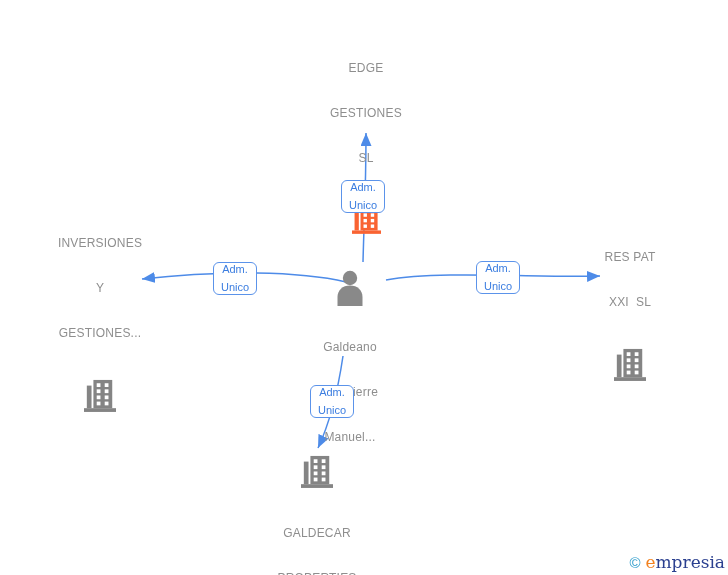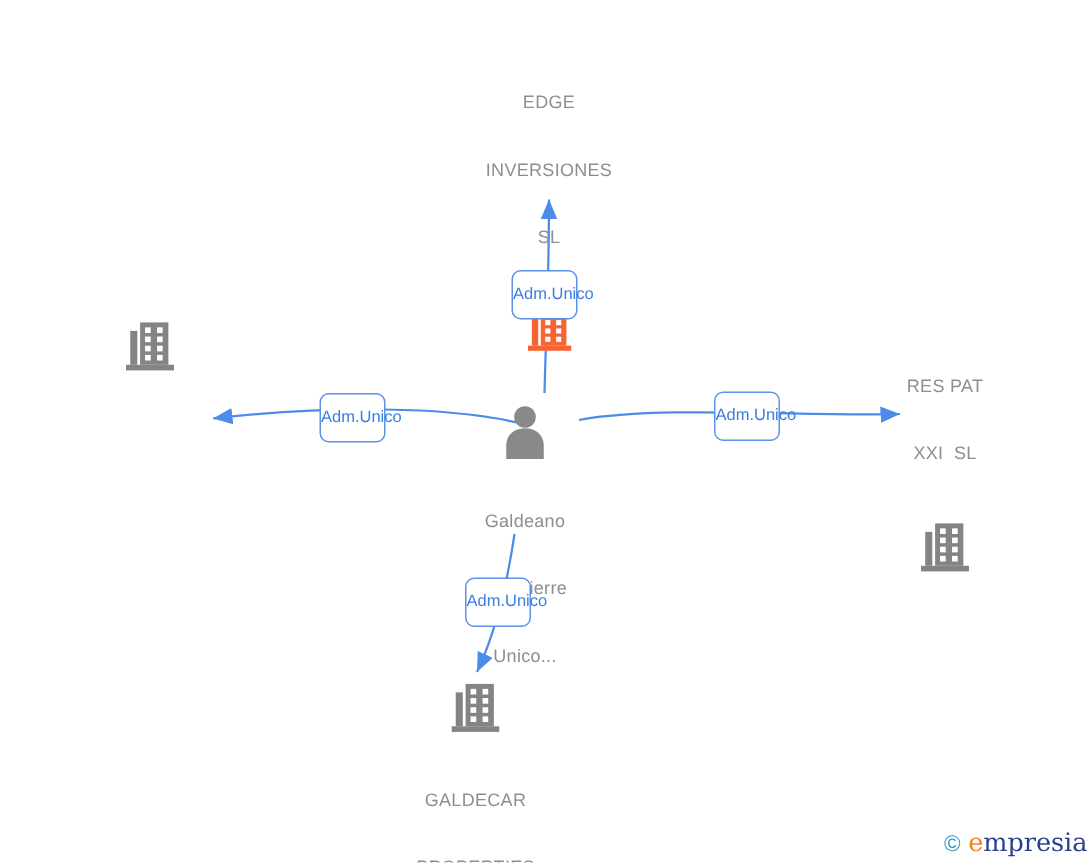--- a/index.html
+++ b/index.html
@@ -46,23 +46,23 @@
   .person-icon { fill: #898989; margin-bottom: 4px; }
   .rel-box {
     position: absolute;
     width: 44px;
     height: 33px;
     background: #ffffff;
     border: 1.5px solid #5b93ea;
     border-radius: 6px;
     box-sizing: border-box;
     display: flex;
-    flex-direction: row;
+    flex-direction: column;
     align-items: center;
-    justify-content: flex-start;
+    justify-content: space-between;
     z-index: 3;
     color: #3b7de0;
     font-size: 11px;
     line-height: 13px;
     text-align: center;
   }
   .footer-logo {
     position: absolute;
     right: 3px;
     bottom: 4px;
@@ -98,41 +98,46 @@
     </defs>
     <path d="M363,262 C364,220 366,190 366,133" fill="none" stroke="#4d8be8" stroke-width="1.5" marker-end="url(#arrowhead)"></path>
     <path d="M346,282 C300,271 220,270 142,279" fill="none" stroke="#4d8be8" stroke-width="1.5" marker-end="url(#arrowhead)"></path>
     <path d="M386,280 C440,270 540,278 600,276" fill="none" stroke="#4d8be8" stroke-width="1.5" marker-end="url(#arrowhead)"></path>
     <path d="M343,356 C338,390 331,420 318,448" fill="none" stroke="#4d8be8" stroke-width="1.5" marker-end="url(#arrowhead)"></path>
   </svg>
 
   <div class="node" style="left:286px; top:31px;">
     <div class="node-label">
       <div>EDGE</div>
+      <div>GESTIONES</div>
+      <div>SL</div>
+    </div>
+    <svg class="company-icon icon-orange" width="29" height="33" viewBox="0 0 34 36">
+      <rect x="0" y="32" width="34" height="4"></rect>
+      <rect x="3" y="8" width="5" height="24"></rect>
+      <rect x="10" y="2" width="20" height="30"></rect>
+      <g fill="#ffffff">
+        <rect x="13.5" y="5.5" width="4" height="4"></rect>
+          <rect x="22" y="5.5" width="4" height="4"></rect>
+        <rect x="13.5" y="12" width="4" height="4"></rect>
+          <rect x="22" y="12" width="4" height="4"></rect>
+        <rect x="13.5" y="18.5" width="4" height="4"></rect>
+          <rect x="22" y="18.5" width="4" height="4"></rect>
+        <rect x="13.5" y="25" width="4" height="4"></rect>
+          <rect x="22" y="25" width="4" height="4"></rect>
+      </g>
+    </svg>
+  </div>
+
+  <div class="node" style="left:20px; top:206px;">
+    <div class="node-label">
       <div>INVERSIONES</div>
-      <div>SL</div>
-    </div>
-    <svg class="company-icon icon-orange" width="29" height="33" viewBox="0 0 34 36">
-      <rect x="0" y="32" width="34" height="4"></rect>
-      <rect x="3" y="8" width="5" height="24"></rect>
-      <rect x="10" y="2" width="20" height="30"></rect>
-      <g fill="#ffffff">
-        <rect x="13.5" y="5.5" width="4" height="4"></rect>
-          <rect x="22" y="5.5" width="4" height="4"></rect>
-        <rect x="13.5" y="12" width="4" height="4"></rect>
-          <rect x="22" y="12" width="4" height="4"></rect>
-        <rect x="13.5" y="18.5" width="4" height="4"></rect>
-          <rect x="22" y="18.5" width="4" height="4"></rect>
-        <rect x="13.5" y="25" width="4" height="4"></rect>
-          <rect x="22" y="25" width="4" height="4"></rect>
-      </g>
-    </svg>
-  </div>
-
-  <div class="node" style="left:20px; top:206px;">
+      <div>Y</div>
+      <div>GESTIONES...</div>
+    </div>
     <svg class="company-icon icon-gray" width="32" height="36" viewBox="0 0 34 36">
       <rect x="0" y="32" width="34" height="4"></rect>
       <rect x="3" y="8" width="5" height="24"></rect>
       <rect x="10" y="2" width="20" height="30"></rect>
       <g fill="#ffffff">
         <rect x="13.5" y="5.5" width="4" height="4"></rect>
           <rect x="22" y="5.5" width="4" height="4"></rect>
         <rect x="13.5" y="12" width="4" height="4"></rect>
           <rect x="22" y="12" width="4" height="4"></rect>
         <rect x="13.5" y="18.5" width="4" height="4"></rect>
@@ -189,21 +194,21 @@
   </div>
 
   <div class="node" style="left:270px; top:270px;">
     <svg class="person-icon" width="34" height="36" viewBox="0 0 34 36">
       <circle cx="17" cy="8" r="7.2"></circle>
       <path d="M17,15.5 c-7.5,0 -12.5,4.8 -12.5,11.5 L4.5,36 L29.5,36 L29.5,27 c0,-6.7 -5,-11.5 -12.5,-11.5 z"></path>
     </svg>
     <div class="node-label">
       <div>Galdeano</div>
       <div>Alcubierre</div>
-      <div>Unico...</div>
+      <div>Manuel...</div>
     </div>
   </div>
 
   <div class="rel-box" style="left:341px; top:180px;">
     <span>Adm.</span>
     <span>Unico</span>
   </div>
   <div class="rel-box" style="left:213px; top:262px;">
     <span>Adm.</span>
     <span>Unico</span>

